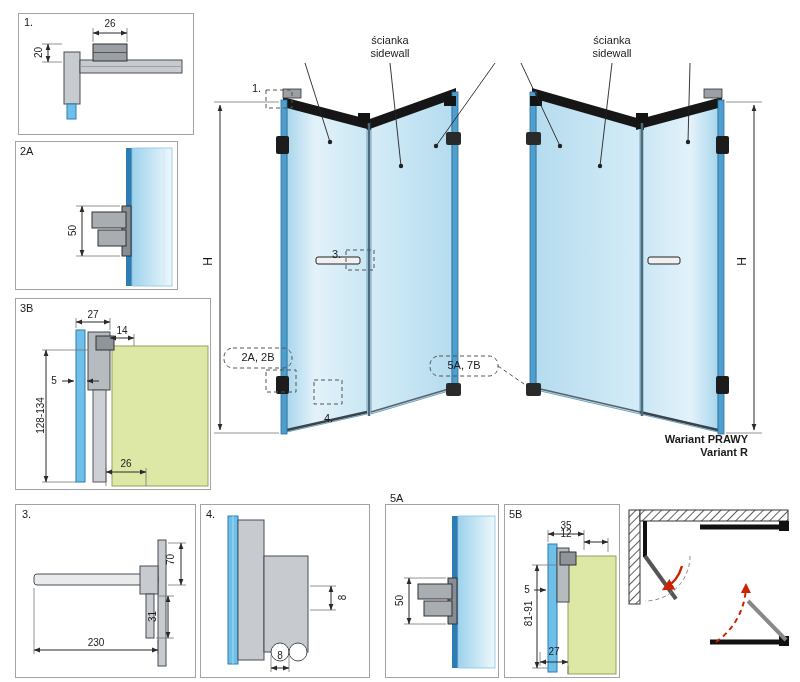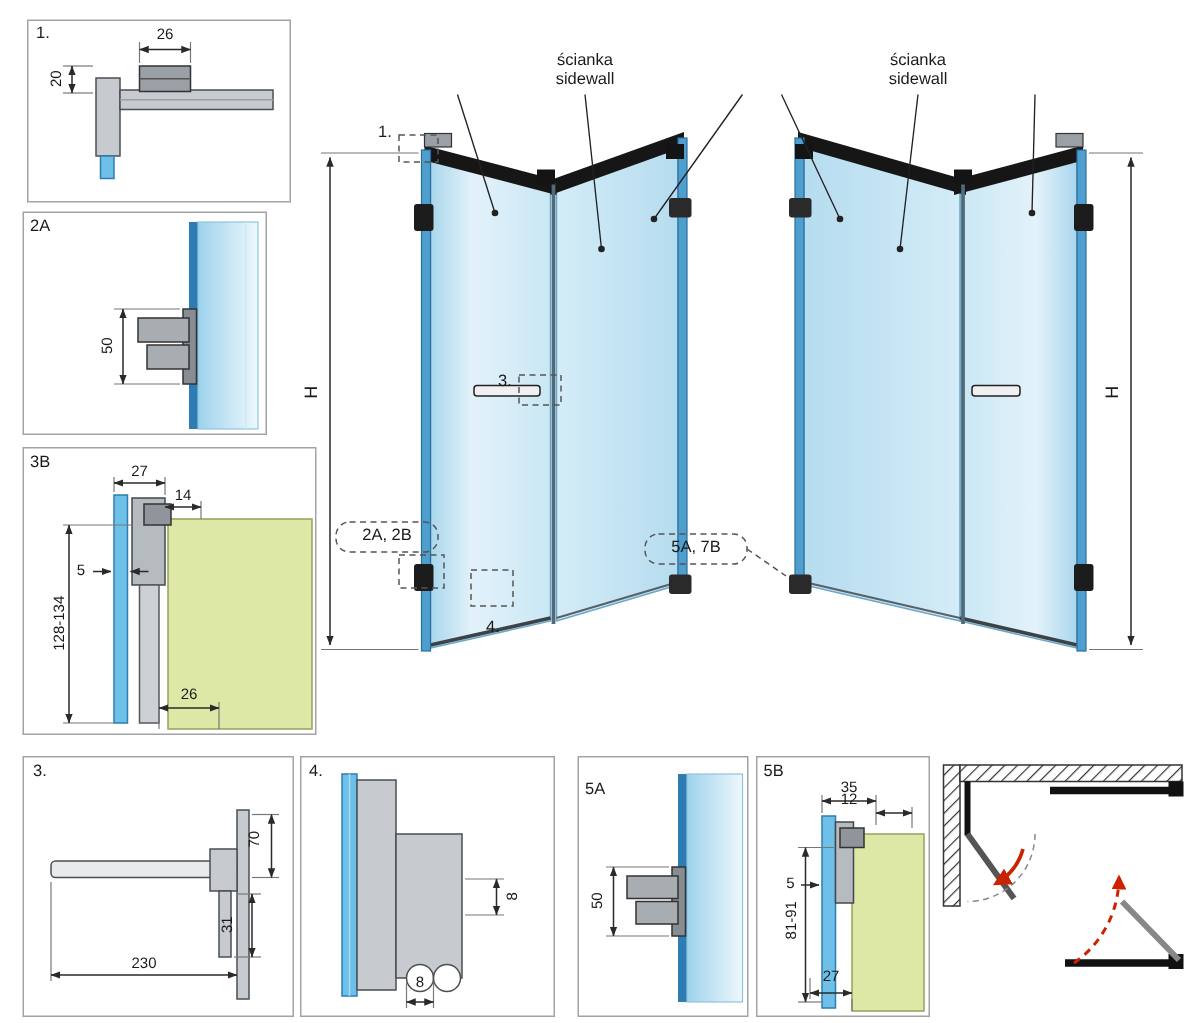--- a/index.html
+++ b/index.html
@@ -328,21 +328,21 @@
 
   <div class="lbl" style="left:22px;top:508px">3.</div>
   <div class="dim rot" style="left:156px;top:553px;width:28px">70</div>
   <div class="dim" style="left:80px;top:636px;width:32px">230</div>
   <div class="dim rot" style="left:138px;top:610px;width:28px">31</div>
 
   <div class="lbl" style="left:206px;top:508px">4.</div>
   <div class="dim rot" style="left:328px;top:591px;width:28px">8</div>
   <div class="dim" style="left:266px;top:649px;width:28px">8</div>
 
-  <div class="lbl" style="left:390px;top:520px">5A</div>
+  <div class="lbl" style="left:390px;top:492px">5A</div>
   <div class="dim rot" style="left:385px;top:594px;width:28px">50</div>
 
   <div class="lbl" style="left:509px;top:508px">5B</div>
   <div class="dim" style="left:552px;top:519px;width:28px">35</div>
   <div class="dim" style="left:552px;top:527px;width:28px">12</div>
   <div class="dim" style="left:521px;top:583px;width:12px">5</div>
   <div class="dim rot" style="left:503px;top:607px;width:50px">81-91</div>
   <div class="dim" style="left:540px;top:645px;width:28px">27</div>
 
   <div class="lbl ctr" style="left:355px;top:34px;width:70px">ścianka
@@ -352,14 +352,16 @@
 
   <div class="lbl" style="left:252px;top:82px">1.</div>
   <div class="lbl" style="left:332px;top:248px">3.</div>
   <div class="lbl ctr" style="left:224px;top:351px;width:68px">2A, 2B</div>
   <div class="lbl" style="left:324px;top:412px">4.</div>
   <div class="lbl ctr" style="left:430px;top:359px;width:68px">5A, 7B</div>
 
   <div class="dim rot" style="left:194px;top:255px;width:28px;font-size:12px">H</div>
   <div class="dim rot" style="left:728px;top:255px;width:28px;font-size:12px">H</div>
 
+  <div class="lbl b rt" style="left:618px;top:433px;width:130px">Wariant PRAWY
+Variant R</div>
 
 </div>
 
 </body></html>

